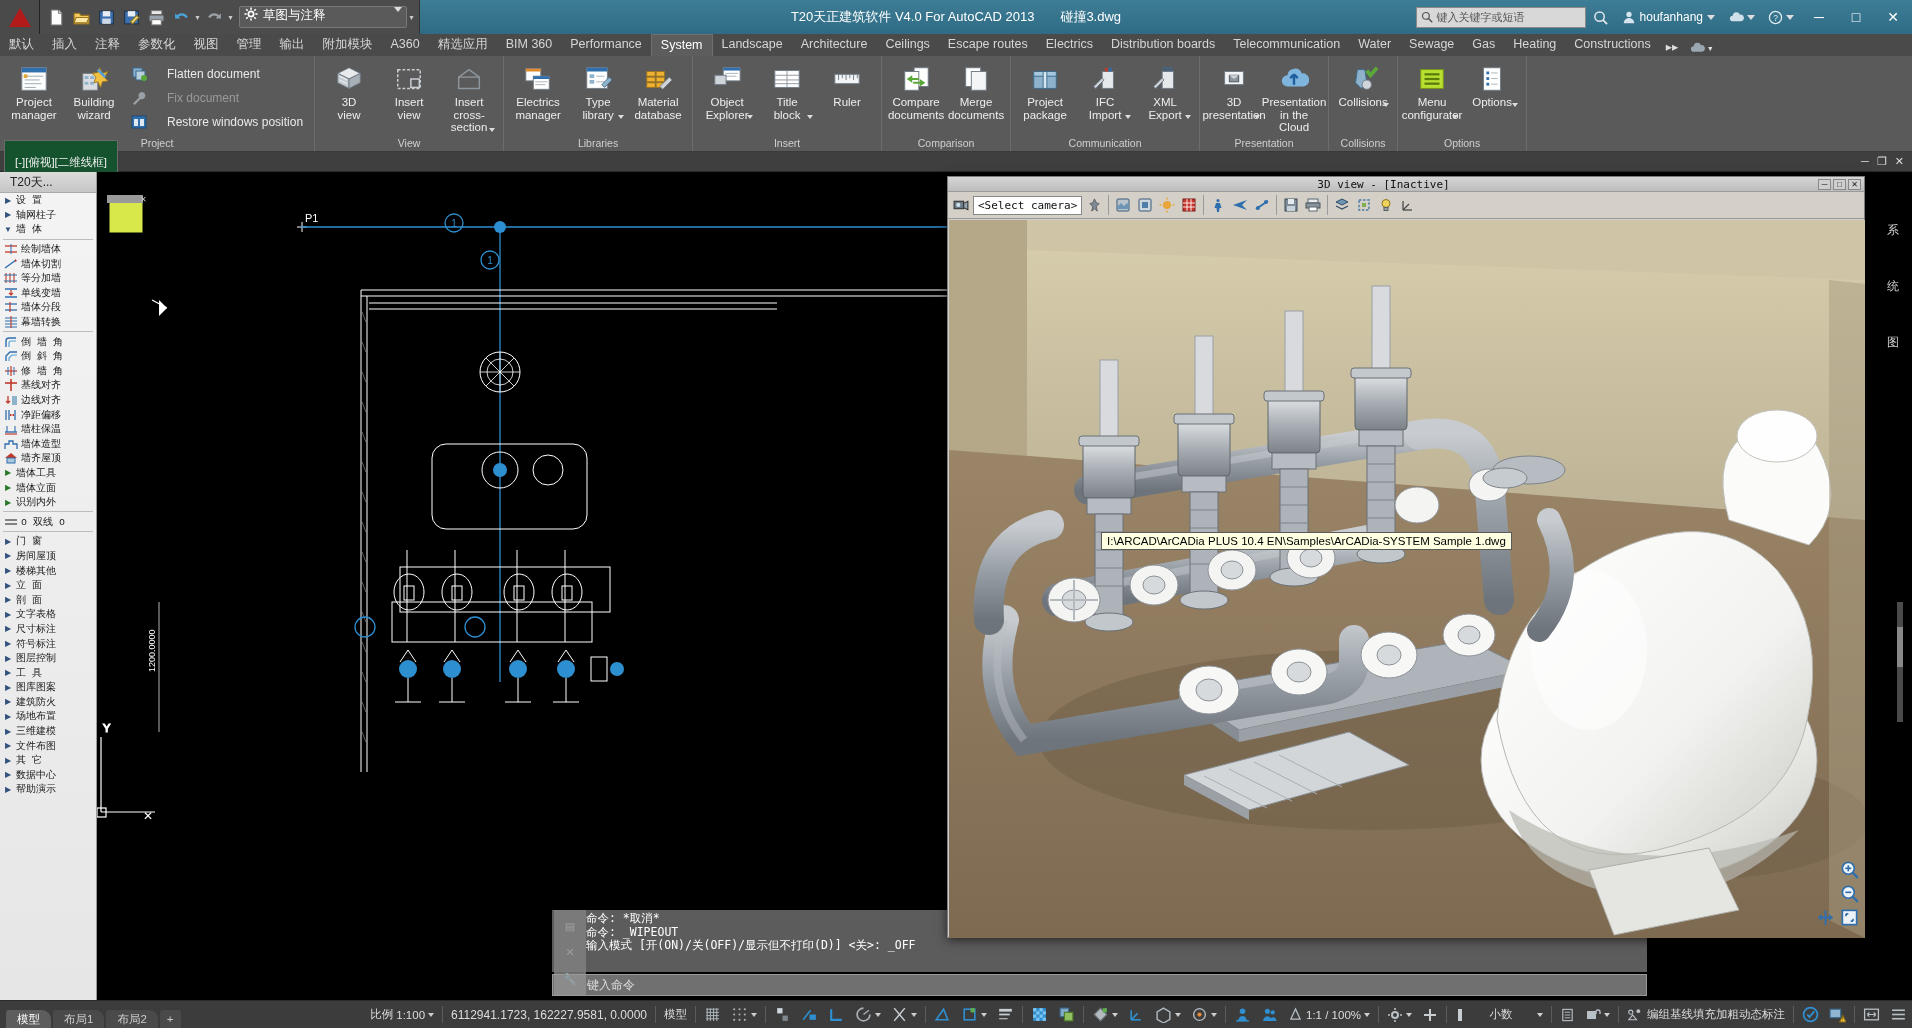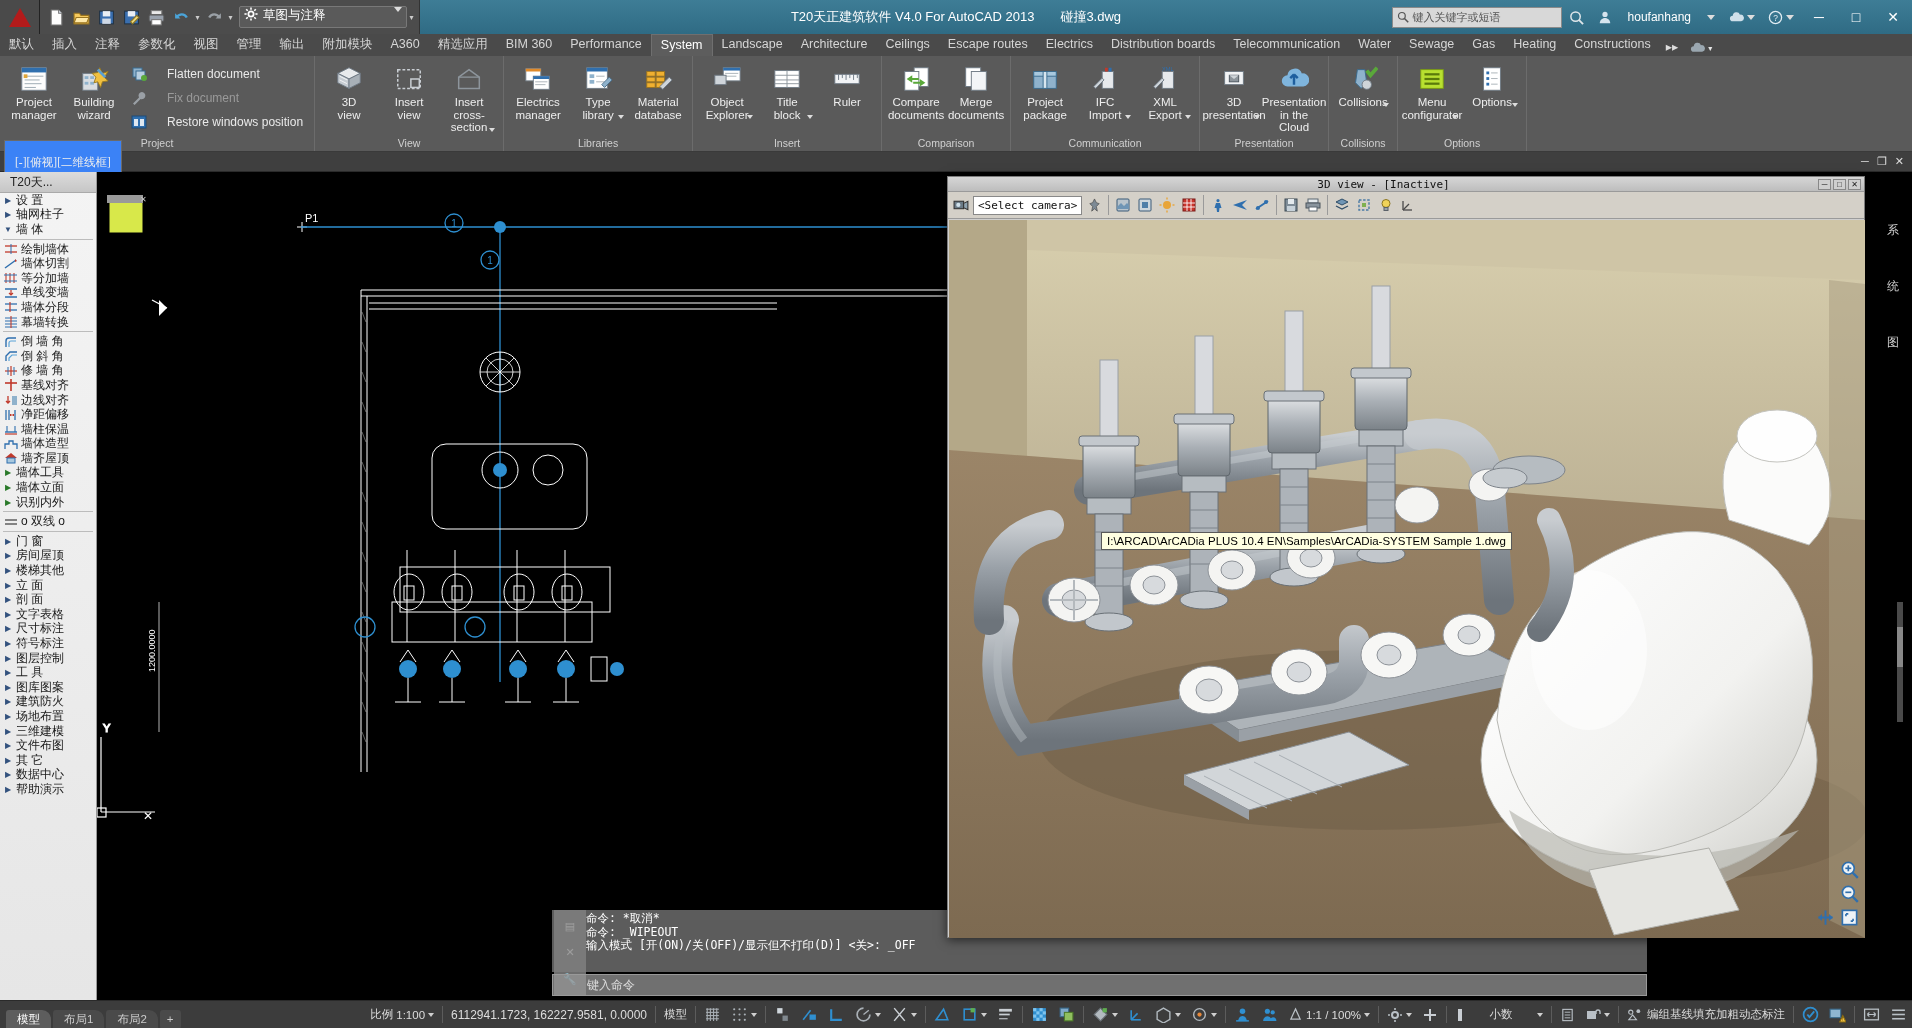--- a/index.html
+++ b/index.html
@@ -38,21 +38,21 @@
   .wsbox .lbl{flex:1;font-size:12.5px;color:#fff;}
   .caret{width:0;height:0;border-left:4px solid transparent;border-right:4px solid transparent;border-top:5px solid #ddd;}
   .title-center{
     position:absolute;left:0;right:0;text-align:center;font-size:13px;color:#fff;pointer-events:none;
     line-height:34px;
   }
   .title-center .fn{margin-left:26px;}
   .tright{margin-left:auto;display:flex;align-items:center;height:34px;gap:3px;padding-right:2px;}
   .searchbox{display:flex;align-items:center;height:21px;width:170px;background:#d8d8d8;border:1px solid #8a8a8a;
     color:#555;font-size:11px;padding:0 4px;gap:4px;}
-  .userbox{display:flex;align-items:center;gap:16px;color:#fff;font-size:12px;padding:0 6px;}
+  .userbox{display:flex;align-items:center;gap:4px;color:#fff;font-size:12px;padding:0 6px;}
   .tbtn{display:flex;align-items:center;gap:3px;color:#fff;font-size:12px;padding:0 5px;height:22px;}
   .wbtn{width:34px;height:30px;display:flex;align-items:center;justify-content:center;color:#fff;font-size:14px;}
 
   
   .ribtabs{
     position:absolute;left:0;top:34px;width:1912px;height:22px;
     background:#4a4a4a;display:flex;align-items:flex-end;font-size:12.5px;
   }
   .rtab{padding:2px 9px 3px;color:#d6d6d6;height:22px;line-height:17px;white-space:nowrap;margin-top:40px;}
   .rtab.active{background:#5d5d5d;color:#fff;border:1px solid #6f6f6f;border-bottom:none;}
@@ -77,37 +77,37 @@
   .smallcol{display:flex;flex-direction:column;justify-content:flex-start;padding:4px 2px 0;gap:3px;}
   .smallbtn{display:flex;align-items:center;gap:20px;font-size:12px;color:#e9e9e9;height:21px;padding:0 4px;}
   .smallbtn.dis{color:#9a9a9a;}
   .ico16{width:16px;height:16px;display:inline-block;flex:none;}
 
   
   .doctabs{
     position:absolute;left:0;top:152px;width:1912px;height:20px;background:#3f3f3f;
     display:flex;align-items:center;border-bottom:1px solid #2a2a2a;
   }
-  .dtab{background:#3b82f6;color:#eee;font-size:11.5px;padding:14px 10px;margin-left:4px;border:1px solid #6a6a6a;border-bottom:none;font-family:Liberation Serif, serif;}
+  .dtab{background:#14532d;color:#eee;font-size:11.5px;padding:14px 10px;margin-left:4px;border:1px solid #6a6a6a;border-bottom:none;}
   .dwin-ctl{margin-left:auto;display:flex;gap:8px;padding-right:8px;color:#ddd;font-size:11px;}
 
   
   .palette{
     position:absolute;left:0;top:172px;width:97px;height:828px;
     background:linear-gradient(#f4f4f4,#e6e6e6);
     border-right:1px solid #999; font-size:12px; color:#1a1a1a;
     display:flex;flex-direction:column;
   }
   .pal-head{
     height:21px;background:linear-gradient(#dcdcdc,#c6c6c6);border-bottom:1px solid #aaa;
     display:flex;align-items:center;padding-left:10px;font-size:12px;color:#222;
   }
   .pal-list{flex:1;overflow:hidden;}
   .pitem{display:flex;align-items:center;height:14.6px;padding-left:3px;gap:3px;white-space:nowrap;}
-  .pitem .lab{font-size:12px;letter-spacing:0px;}
+  .pitem .lab{font-size:10px;letter-spacing:0px;font-family:Liberation Mono, monospace;}
   .arrw{width:10px;text-align:center;font-size:8px;color:#33527e;flex:none;}
   .arrwg{width:10px;text-align:center;font-size:8px;color:#2a7a2a;flex:none;}
   .arrwd{width:10px;text-align:center;font-size:8px;color:#33527e;flex:none;}
   .picon{width:15px;height:13px;flex:none;display:flex;align-items:center;justify-content:center;}
   .psep{height:1px;background:#bcbcbc;margin:2px 3px;}
 
   
   .canvas{
     position:absolute;left:97px;top:172px;width:1815px;height:828px;background:#000;overflow:hidden;
   }

